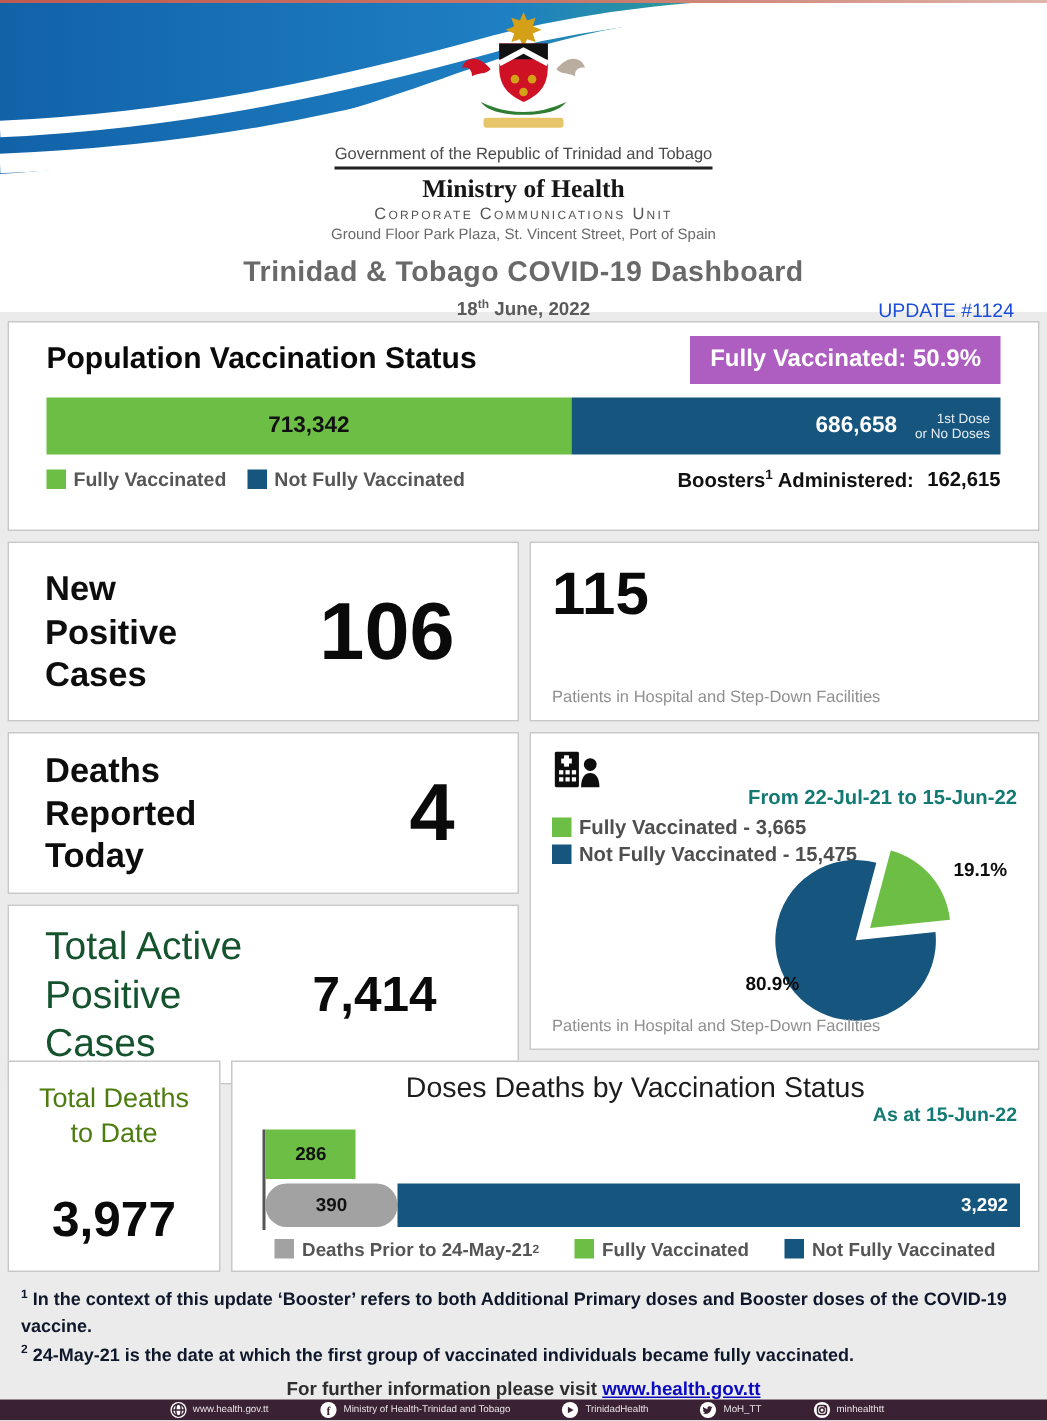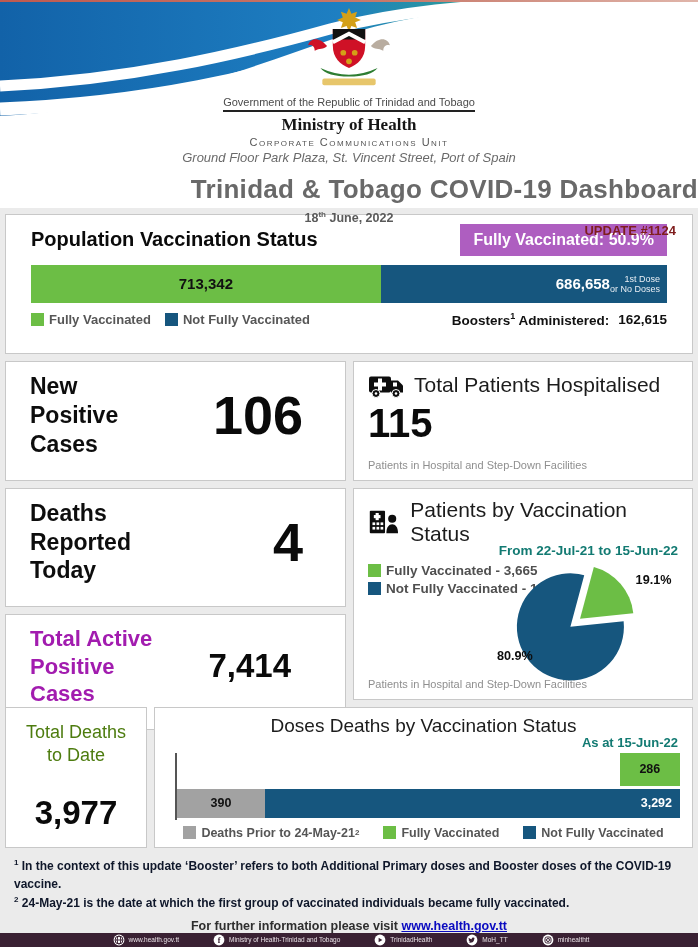--- a/index.html
+++ b/index.html
@@ -8,54 +8,54 @@
 
   .topline { height: 3px; background: linear-gradient(90deg,#bf5a50,#c97c6d 60%,#e0b5aa); }
 
   
   .header { position: relative; height: 206px; }
   .swoosh { position: absolute; left: 0; top: 0; width: 545px; height: 120px; pointer-events: none; }
   .crest-wrap { position: relative; text-align: center; padding-top: 6px; }
   .govt-line { display: inline-block; font-size: 11px; color: #4a4a4a; border-bottom: 2px solid #222; padding-bottom: 2px; margin-top: 2px; }
   .ministry { font-family: "Liberation Serif", serif; font-weight: bold; font-size: 17px; color: #161616; margin-top: 3px; }
   .unit { font-size: 11px; color: #555; font-variant: small-caps; letter-spacing: 1.5px; margin-top: 1px; }
-  .address { font-size: 13px; color: #6a6a6a; margin-top: 2px; font-style: italic; }
-  .main-title { font-size: 26px; font-weight: bold; color: #696969; text-align: right; margin-top: 9px; letter-spacing: .3px; }
+  .address { font-size: 10px; color: #6a6a6a; margin-top: 2px; }
+  .main-title { font-size: 19px; font-weight: bold; color: #696969; text-align: center; margin-top: 9px; letter-spacing: .3px; }
   .subrow { position: relative; margin-top: 5px; height: 18px; }
   .date { text-align: center; font-weight: bold; font-size: 12.5px; color: #5a5a5a; }
   .date sup { font-size: 8px; }
-  .update { position: absolute; right: 22px; top: 13px; font-weight: bold; font-size: 13px; color: #7f1d1d; }
+  .update { position: absolute; right: 22px; top: 1px; font-weight: normal; font-size: 13px; color: #1d4ed8; }
 
   
   .gray { flex: 1; background: #ebebeb; padding: 6px 5px 0 5px; display: flex; flex-direction: column; }
   .card { background: #fff; border: 1.5px solid #c8c8c8; }
 
   
   .pop-card { height: 140px; padding: 9px 25px; }
   .pop-head { display: flex; align-items: center; justify-content: space-between; }
   .pop-title { font-size: 20px; font-weight: bold; color: #0a0a0a; }
   .pop-badge { background: #ae5ec0; color: #fff; font-weight: bold; font-size: 16px; padding: 7px 13px; }
   .pop-bar { display: flex; height: 38px; margin-top: 9px; }
   .seg-green { background: #6cbe45; display: flex; align-items: center; justify-content: center; font-weight: bold; font-size: 15px; color: #111; }
-  .seg-blue { flex: 1; background: #16567e; display: flex; align-items: center; justify-content: flex-end; padding-right: 7px; }
+  .seg-blue { flex: 1; background: #16567e; display: flex; align-items: center; justify-content: flex-end; gap: 12px; padding-right: 7px; }
   .seg-blue .val { color: #fff; font-weight: bold; font-size: 15px; }
   .seg-note { color: #e8eef4; font-size: 9px; text-align: right; line-height: 1.15; white-space: pre-line; }
   .pop-legend { display: flex; align-items: center; margin-top: 8px; font-size: 13px; font-weight: bold; color: #565656; }
   .sq { width: 13px; height: 13px; display: inline-block; margin-right: 5px; flex: none; }
   .leg-item { display: flex; align-items: center; margin-right: 14px; }
   .boosters { margin-left: auto; color: #111; font-size: 13.5px; font-weight: bold; }
   .boosters sup { font-size: 9px; }
   .boosters .bval { margin-left: 9px; }
 
   .row { display: flex; gap: 7px; margin-top: 7px; }
 
   
-  .stat-card { width: 341px; padding: 10px 20px 21px 24px; display: flex; align-items: center; justify-content: space-between; }
+  .stat-card { width: 341px; padding: 10px 20px 10px 24px; display: flex; align-items: center; justify-content: space-between; }
   .stat-label { font-weight: bold; font-size: 23px; color: #0d0d0d; line-height: 1.25; white-space: pre-line; }
-  .stat-label.light { font-weight: bold; font-size: 22px; color: #a21caf; }
+  .stat-label.light { font-weight: normal; font-size: 26px; color: #14532d; }
   .stat-value { font-weight: bold; font-size: 54px; color: #0a0a0a; margin-right: 22px; }
   .stat-value.mid { font-size: 33px; margin-right: 34px; }
 
   
   .hosp-card { flex: 1; padding: 10px 14px; position: relative; }
   .icon-row { display: flex; align-items: center; gap: 10px; }
   .card-title { font-size: 21px; color: #1c1c1c; }
   .big-center { text-align: left; font-weight: bold; font-size: 40px; color: #0a0a0a; margin-top: 2px; }
   .caption { position: absolute; left: 14px; bottom: 9px; font-size: 11px; color: #8f8f8f; }
 
@@ -69,21 +69,21 @@
 
   
   .td-card { width: 142px; text-align: center; padding: 13px 4px; }
   .td-label { font-size: 18px; color: #4d7c0f; line-height: 1.3; white-space: pre-line; }
   .td-value { font-weight: bold; font-size: 33px; color: #0a0a0a; margin-top: 26px; }
 
   .dc-card { flex: 1; padding: 7px 12px 6px 12px; }
   .dc-title { text-align: center; font-size: 19px; color: #1c1c1c; }
   .dc-asat { text-align: right; font-weight: bold; font-size: 13px; color: #127a72; margin-top: -2px; padding-right: 2px; }
   .dc-chart { border-left: 2px solid #555; margin-left: 8px; margin-top: 3px; padding-bottom: 2px; }
-  .dc-row1 { height: 33px; margin-bottom: 3px; display: flex; justify-content: flex-end; }
+  .dc-row1 { height: 33px; margin-bottom: 3px; display: flex; }
   .dc-row2 { height: 29px; display: flex; }
   .bar-green { background: #6cbe45; display: flex; align-items: center; justify-content: center; font-weight: bold; font-size: 12.5px; color: #111; }
   .bar-gray { background: #a2a2a2; display: flex; align-items: center; justify-content: center; font-weight: bold; font-size: 12.5px; color: #111; }
   .bar-blue { flex: 1; background: #16567e; display: flex; align-items: center; justify-content: flex-end; padding-right: 8px; font-weight: bold; font-size: 12.5px; color: #fff; }
   .dc-legend { display: flex; justify-content: center; gap: 24px; margin-top: 6px; font-weight: bold; font-size: 12.5px; color: #555; }
   .dc-legend .leg-item { margin-right: 0; }
   .dc-legend sup { font-size: 8px; }
 
   
   .footnotes { margin-top: 9px; padding: 0 9px; font-size: 12px; font-weight: bold; color: #0f172a; line-height: 1.55; }
@@ -174,34 +174,20 @@
     </div>
 
     <div class="row" style="height:120px">
       <div class="card stat-card">
         <div class="stat-label">New
 Positive
 Cases</div>
         <div class="stat-value">106</div>
       </div>
       <div class="card hosp-card">
-        <div class="icon-row">
-          <svg width="36" height="27" viewBox="0 0 36 26" aria-hidden="true">
-            <rect x="1" y="4" width="22" height="16" rx="2" fill="#0d0d0d"></rect>
-            <path d="M23,8 h7 l5,5 v7 h-12 z" fill="#0d0d0d"></path>
-            <rect x="25" y="10" width="4" height="4" fill="#fff"></rect>
-            <rect x="10" y="6" width="4" height="12" fill="#fff"></rect>
-            <rect x="6" y="10" width="12" height="4" fill="#fff"></rect>
-            <circle cx="8" cy="21" r="4" fill="#0d0d0d" stroke="#fff" stroke-width="1"></circle>
-            <circle cx="28" cy="21" r="4" fill="#0d0d0d" stroke="#fff" stroke-width="1"></circle>
-            <circle cx="8" cy="21" r="1.3" fill="#fff"></circle>
-            <circle cx="28" cy="21" r="1.3" fill="#fff"></circle>
-          </svg>
-          <div class="card-title">Total Patients Hospitalised</div>
-        </div>
         <div class="big-center">115</div>
         <div class="caption">Patients in Hospital and Step-Down Facilities</div>
       </div>
     </div>
 
     <div class="row" style="height:212px">
       <div style="width:341px; display:flex; flex-direction:column; gap:7px;">
         <div class="card stat-card" style="width:auto; height:120px">
           <div class="stat-label">Deaths
 Reported
@@ -224,21 +210,20 @@
             <rect x="6.5" y="7.8" width="7.5" height="3.5" fill="#fff"></rect>
             <rect x="5" y="16" width="3" height="3" fill="#fff"></rect>
             <rect x="9.5" y="16" width="3" height="3" fill="#fff"></rect>
             <rect x="14" y="16" width="3" height="3" fill="#fff"></rect>
             <rect x="5" y="21" width="3" height="3" fill="#fff"></rect>
             <rect x="9.5" y="21" width="3" height="3" fill="#fff"></rect>
             <rect x="14" y="21" width="3" height="3" fill="#fff"></rect>
             <circle cx="27" cy="12" r="4.5" fill="#0d0d0d"></circle>
             <path d="M20.5,28 c0,-7 3,-10 6.5,-10 s6.5,3 6.5,10 z" fill="#0d0d0d"></path>
           </svg>
-          <div class="card-title">Patients by Vaccination Status</div>
         </div>
         <div class="pv-period">From 22-Jul-21 to 15-Jun-22</div>
         <div class="pv-legend">
           <div class="pv-leg-row">
               <span class="sq" style="background:#6cbe45"></span>
               <span>Fully Vaccinated - 3,665</span>
             </div>
           <div class="pv-leg-row">
               <span class="sq" style="background:#16567e"></span>
               <span>Not Fully Vaccinated - 15,475</span>
@@ -261,21 +246,21 @@
         <div class="td-value">3,977</div>
       </div>
       <div class="card dc-card">
         <div class="dc-title">Doses Deaths by Vaccination Status</div>
         <div class="dc-asat">As at 15-Jun-22</div>
         <div class="dc-chart">
           <div class="dc-row1">
             <div class="bar-green" style="width: 12%;">286</div>
           </div>
           <div class="dc-row2">
-            <div class="bar-gray" style="width: 17.5%;">390</div>
+            <div class="bar-gray" style="width: 17.5%; border-radius: 14px;">390</div>
             <div class="bar-blue">3,292</div>
           </div>
         </div>
         <div class="dc-legend">
           <span class="leg-item">
               <span class="sq" style="background:#a2a2a2"></span>
               <span>Deaths Prior to 24-May-21</span>
               <sup>2</sup>
             </span>
           <span class="leg-item">

